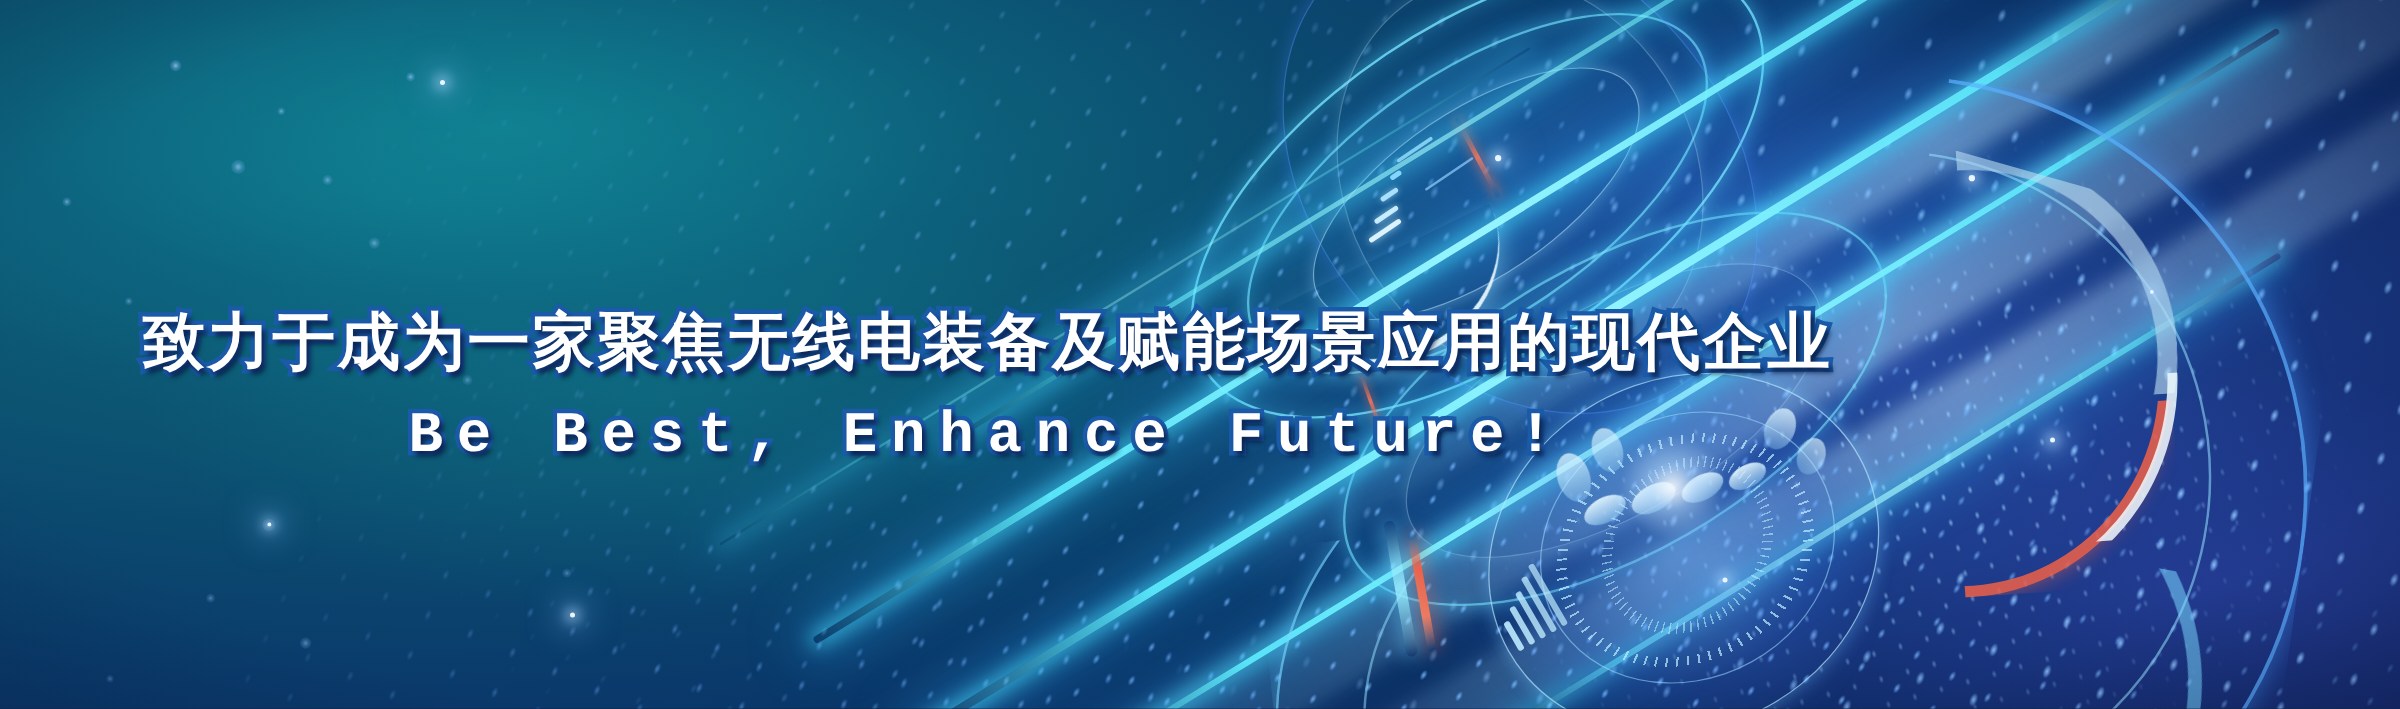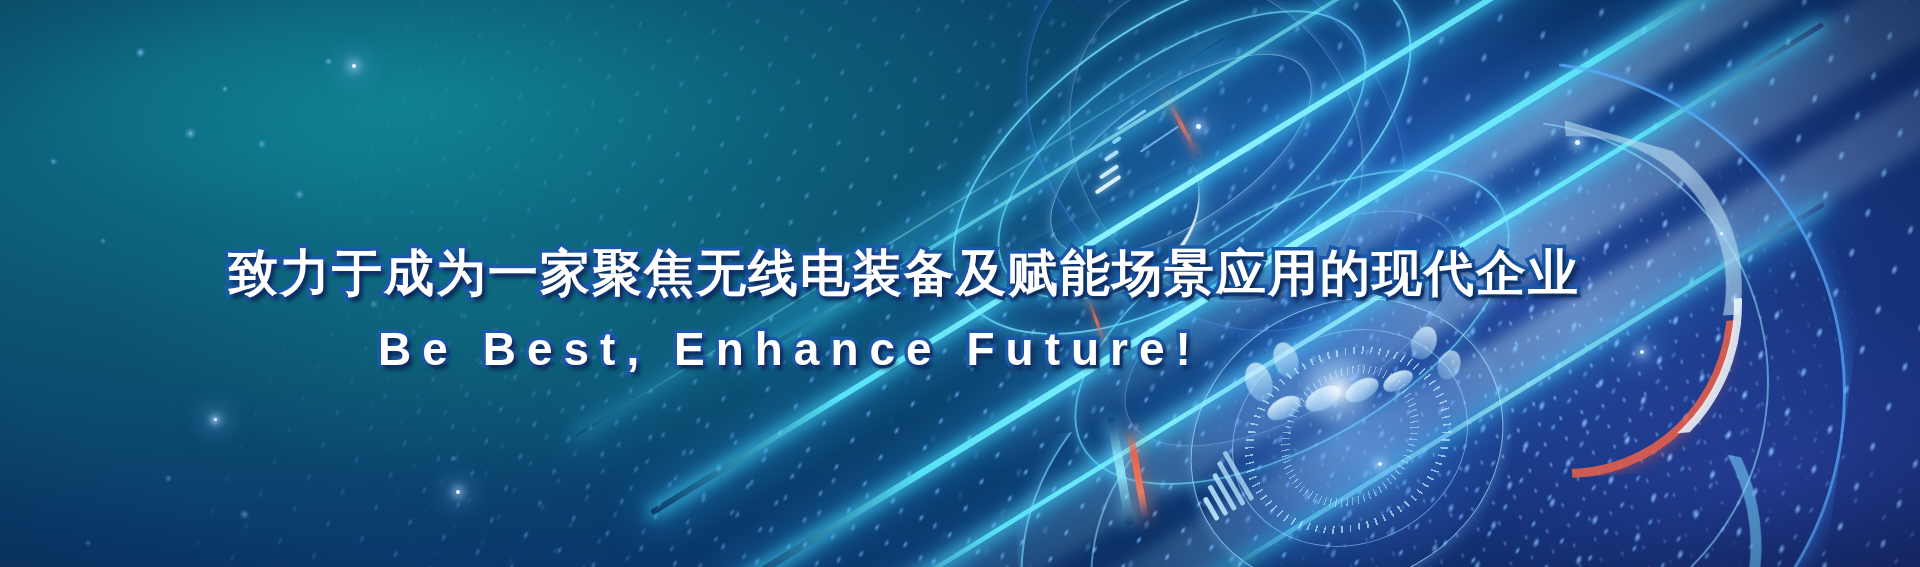--- a/index.html
+++ b/index.html
@@ -125,29 +125,28 @@
     font-size:50px;
     font-weight:700;
     letter-spacing:2px;
     color:#ffffff;
     font-family:"DejaVu Sans","Liberation Sans",sans-serif;
     line-height:74px;
     -webkit-text-stroke:7px #1a5aa8;
     paint-order:stroke fill;
     text-shadow:3px 4px 4px rgba(4,14,46,.72);
     white-space:nowrap;
-    text-align:right;
   }
   #headline-en{
     margin-top:4px;
     font-size:46px;
     font-weight:700;
     letter-spacing:11px;
     color:#ffffff;
-    font-family:Liberation Sans, sans-serif;
+    font-family:Liberation Mono, monospace;
     line-height:70px;
     -webkit-text-stroke:7px #1a5aa8;
     paint-order:stroke fill;
     text-shadow:3px 4px 4px rgba(4,14,46,.72);
     white-space:nowrap;
   }
 </style>
 </head>
 <body>
 

